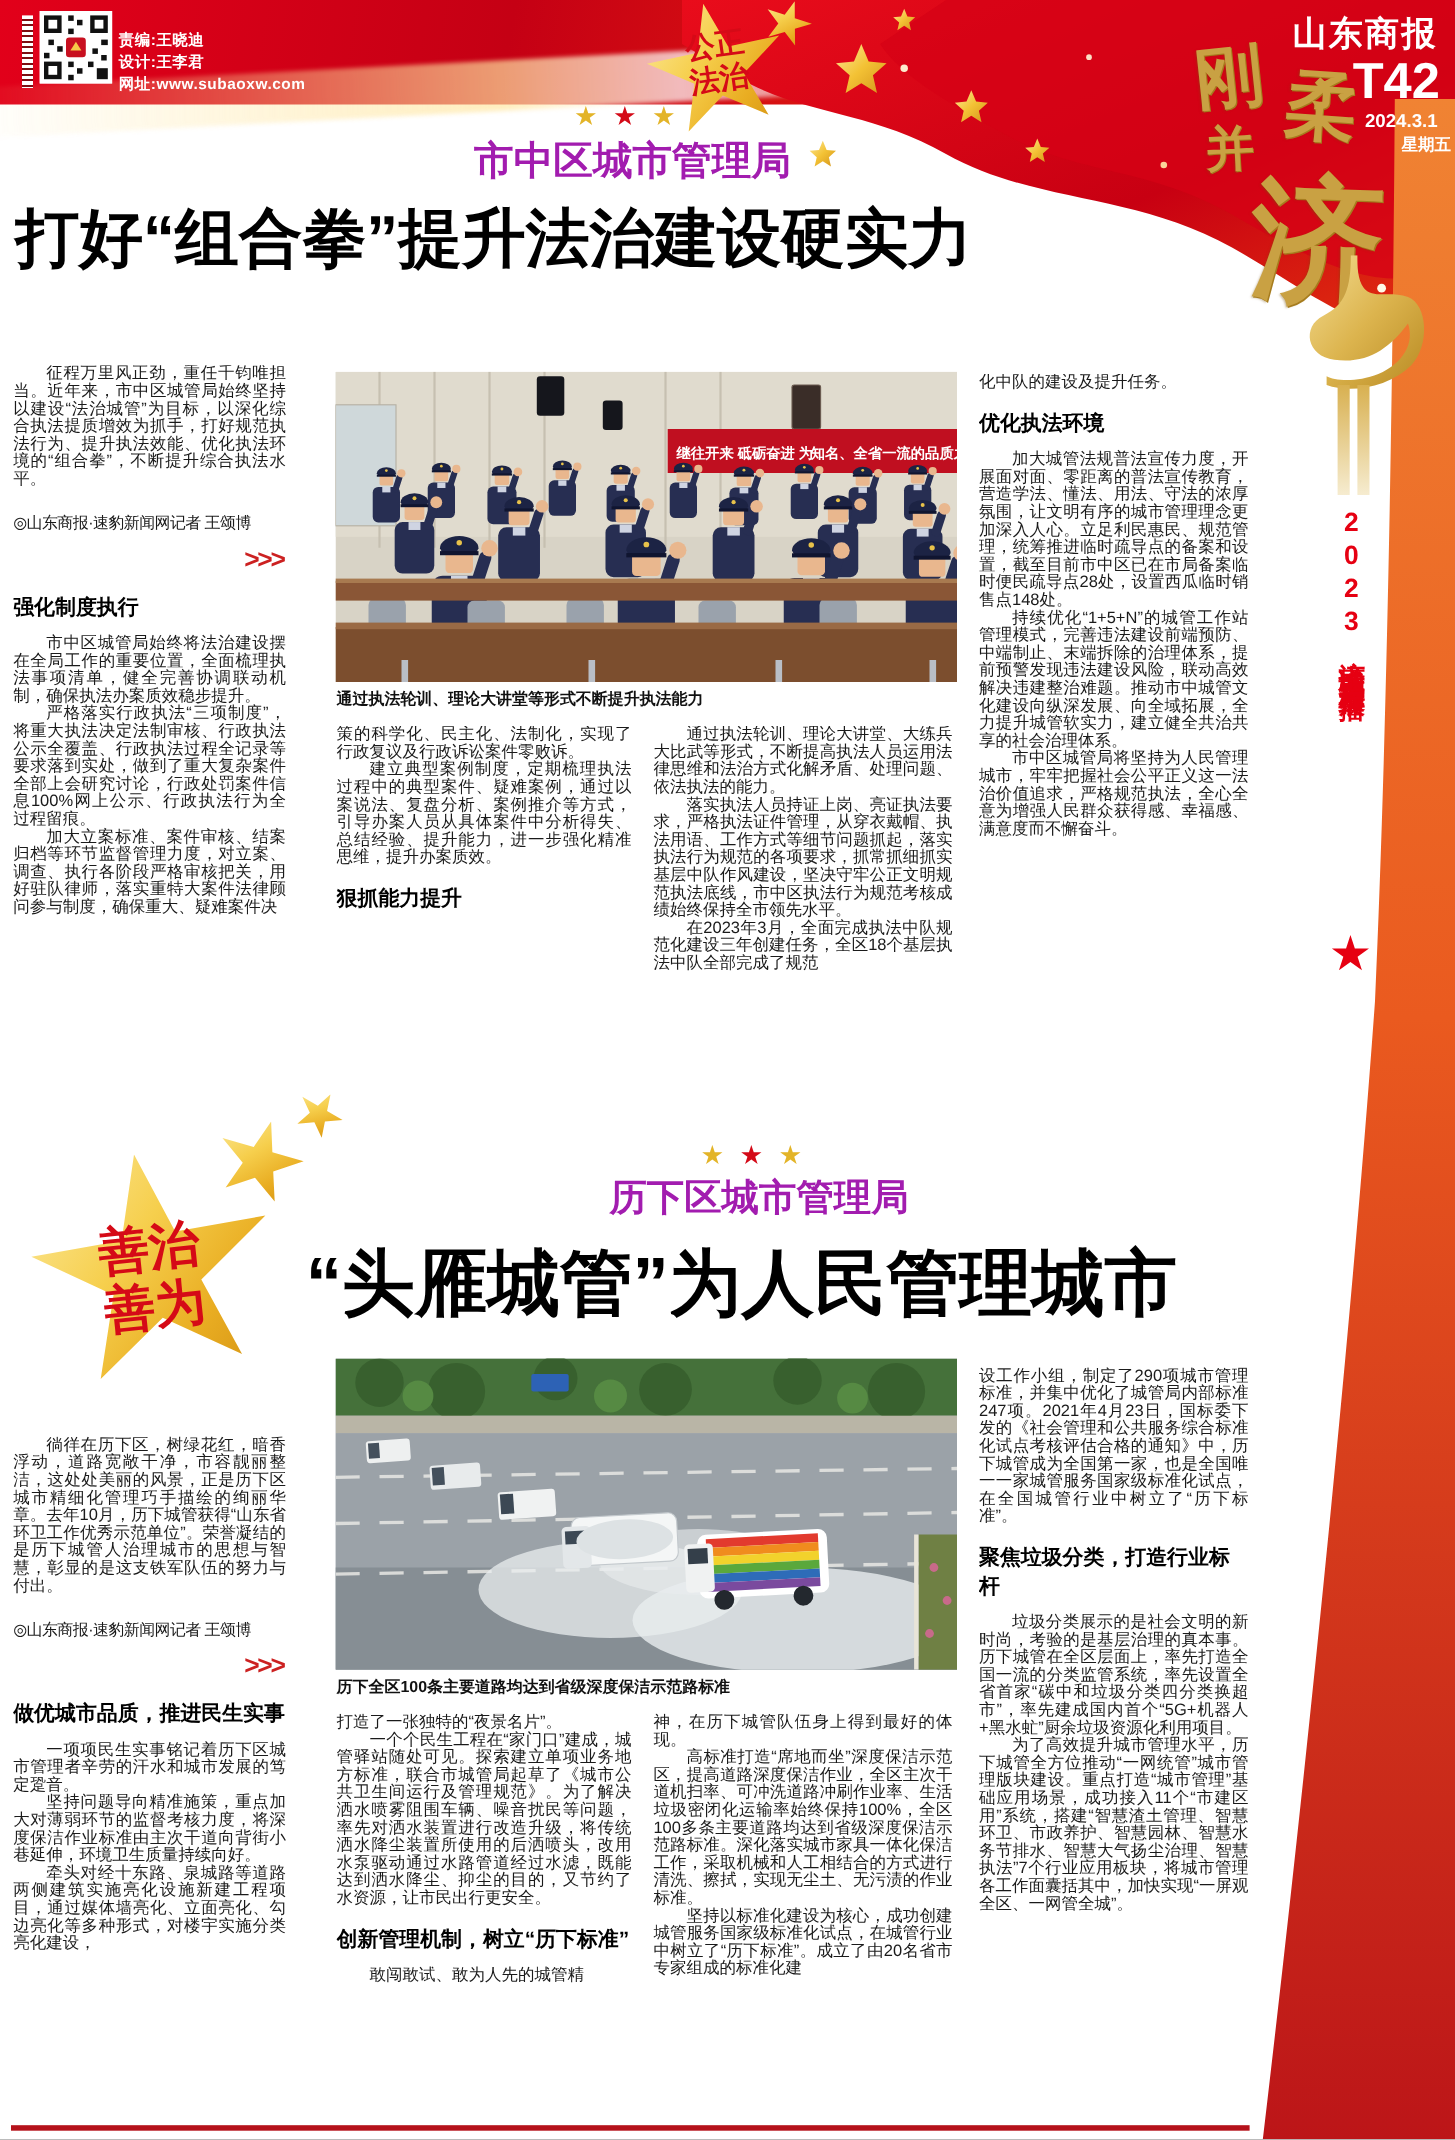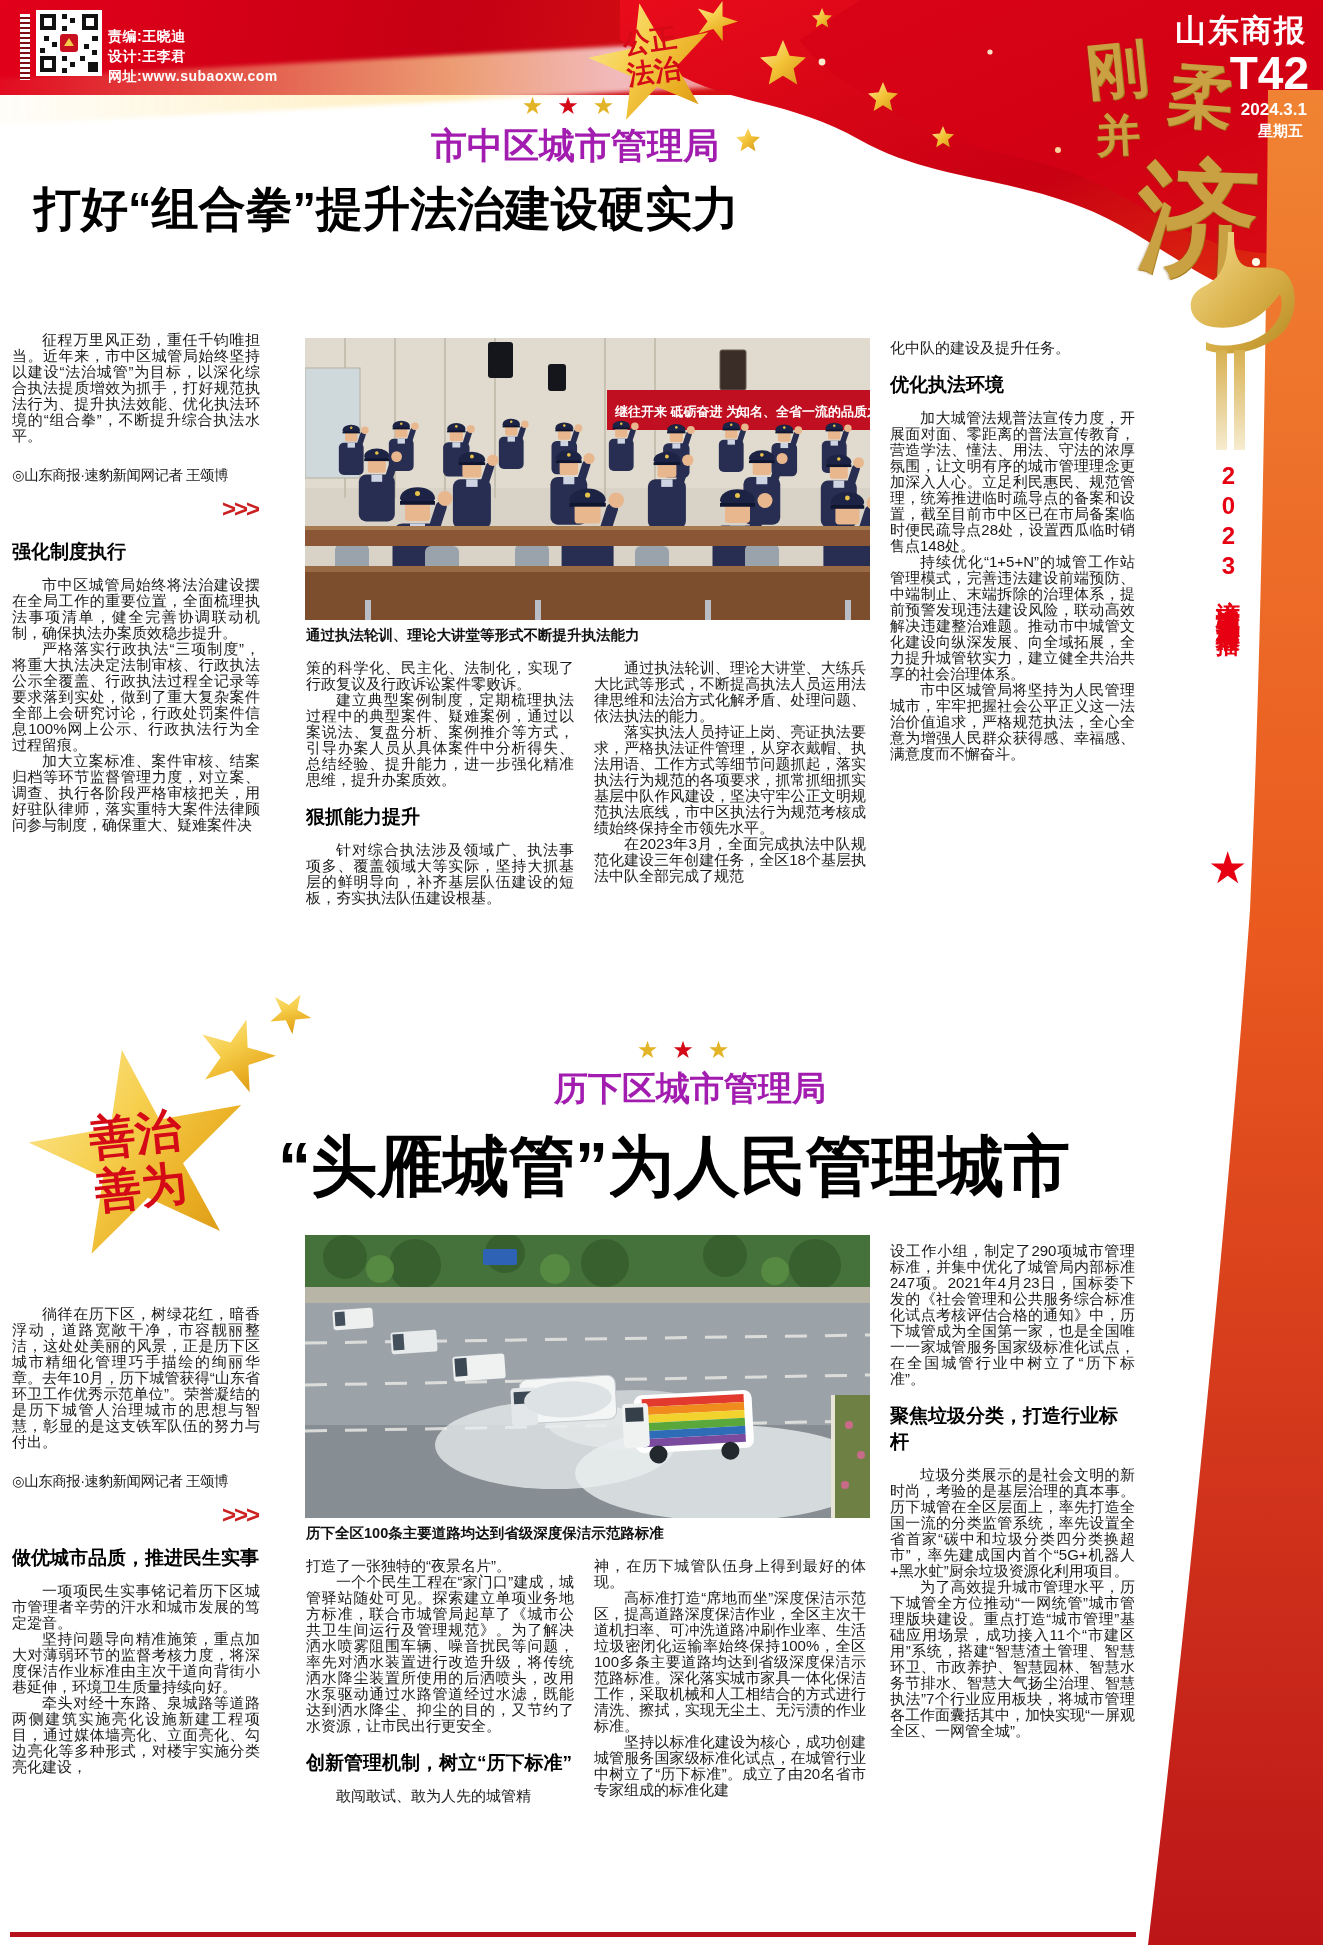--- a/index.html
+++ b/index.html
@@ -14,21 +14,21 @@
      filter:blur(2px);opacity:.8;}
   .pub-info{left:108px;top:26px;color:#fff;font-size:14px;line-height:20px;font-weight:700;letter-spacing:.5px;}
   .barcode{left:20px;top:14px;width:10px;height:66px;
      background:repeating-linear-gradient(180deg,#fff 0 3px,#7c0d12 3px 5px);}
   .qr{left:36px;top:10px;width:66px;height:66px;background:#fff;}
   
   .flag-svg{left:560px;top:0;}
   .masthead{right:16px;top:10px;color:#fff;font-weight:900;font-size:31px;letter-spacing:2px;}
   .pageno{right:14px;top:46px;color:#fff;font-weight:700;font-size:46px;font-family:"Liberation Sans",sans-serif;}
   .pdate{right:16px;top:100px;color:#fff;font-weight:700;font-size:17px;}
-  .pweek{right:20px;top:122px;color:#fff;font-weight:700;font-size:15px;text-align:center;}
+  .pweek{right:4px;top:122px;color:#fff;font-weight:700;font-size:15px;text-align:center;}
   .calli{color:#c9a143;font-family:"DejaVu Serif","Liberation Serif",serif;font-weight:700;
      text-shadow:1px 1px 0 #a67c1e, -1px 1px 2px rgba(120,80,10,.4);}
   .calli.c1{left:1086px;top:28px;font-size:62px;transform:rotate(-6deg);}
   .calli.c2{left:1168px;top:52px;font-size:66px;transform:rotate(4deg);}
   .calli.c3{left:1096px;top:106px;font-size:44px;transform:rotate(-3deg);}
   .calli.c4{left:1138px;top:138px;font-size:120px;transform:rotate(2deg);}
   
   .vtext{left:1212px;top:462px;writing-mode:vertical-rl;text-orientation:upright;
      color:#e60012;font-weight:900;font-size:24px;letter-spacing:3px;height:420px;}
   .side-star{left:1208px;top:846px;color:#e60012;font-size:44px;line-height:44px;}
@@ -169,21 +169,21 @@
   <div class="abs star" style="left:694px;top:0px;width:44px;height:42px;transform:rotate(18deg);"></div>
   <div class="abs badge-text" style="left:600px;top:26px;width:104px;font-size:27px;transform:rotate(-8deg);">
     <div>公正</div>
     <div>法治</div>
   </div>
 
   <div class="abs stars-row" style="left:15px;top:92px;width:1120px;">
     <span class="g">★</span><span class="r">★</span><span class="g">★</span>
   </div>
   <div class="abs kicker" style="left:15px;top:122px;width:1120px;font-size:36px;">市中区城市管理局</div>
-  <div class="abs headline" style="left:14px;top:178px;font-size:47px;margin-left:20px;">打好“组合拳”提升法治建设硬实力</div>
+  <div class="abs headline" style="left:14px;top:178px;font-size:58px;">打好“组合拳”提升法治建设硬实力</div>
 
   <div class="abs col" style="left:12px;top:332px;width:248px;height:655px;">
     <p class="intro">征程万里风正劲，重任千钧唯担当。近年来，市中区城管局始终坚持以建设“法治城管”为目标，以深化综合执法提质增效为抓手，打好规范执法行为、提升执法效能、优化执法环境的“组合拳”，不断提升综合执法水平。</p>
     <div class="byline">◎山东商报·速豹新闻网记者 王颂博</div>
     <div class="arrows">&gt;&gt;&gt;</div>
     <div class="sechead">强化制度执行</div>
     <p>市中区城管局始终将法治建设摆在全局工作的重要位置，全面梳理执法事项清单，健全完善协调联动机制，确保执法办案质效稳步提升。</p>
     <p>严格落实行政执法“三项制度”，将重大执法决定法制审核、行政执法公示全覆盖、行政执法过程全记录等要求落到实处，做到了重大复杂案件全部上会研究讨论，行政处罚案件信息100%网上公示、行政执法行为全过程留痕。</p>
     <p>加大立案标准、案件审核、结案归档等环节监督管理力度，对立案、调查、执行各阶段严格审核把关，用好驻队律师，落实重特大案件法律顾问参与制度，确保重大、疑难案件决</p>
   </div>
@@ -261,21 +261,20 @@
           <rect x="540" y="262" width="6" height="20"></rect>
         </g>
     </svg>
   </div>
   <div class="abs caption" style="left:306px;top:626px;width:565px;">通过执法轮训、理论大讲堂等形式不断提升执法能力</div>
 
   <div class="abs col" style="left:306px;top:660px;width:268px;height:327px;">
     <p class="cont">策的科学化、民主化、法制化，实现了行政复议及行政诉讼案件零败诉。</p>
     <p>建立典型案例制度，定期梳理执法过程中的典型案件、疑难案例，通过以案说法、复盘分析、案例推介等方式，引导办案人员从具体案件中分析得失、总结经验、提升能力，进一步强化精准思维，提升办案质效。</p>
     <div class="sechead">狠抓能力提升</div>
-    <p>针对综合执法涉及领域广、执法事项多、覆盖领域大等实际，坚持大抓基层的鲜明导向，补齐基层队伍建设的短板，夯实执法队伍建设根基。</p>
   </div>
 
   <div class="abs col" style="left:594px;top:660px;width:272px;height:327px;">
     <p>通过执法轮训、理论大讲堂、大练兵大比武等形式，不断提高执法人员运用法律思维和法治方式化解矛盾、处理问题、依法执法的能力。</p>
     <p>落实执法人员持证上岗、亮证执法要求，严格执法证件管理，从穿衣戴帽、执法用语、工作方式等细节问题抓起，落实执法行为规范的各项要求，抓常抓细抓实基层中队作风建设，坚决守牢公正文明规范执法底线，市中区执法行为规范考核成绩始终保持全市领先水平。</p>
     <p>在2023年3月，全面完成执法中队规范化建设三年创建任务，全区18个基层执法中队全部完成了规范</p>
   </div>
 
   <div class="abs col" style="left:890px;top:340px;width:245px;height:648px;">
     <p class="cont">化中队的建设及提升任务。</p>

